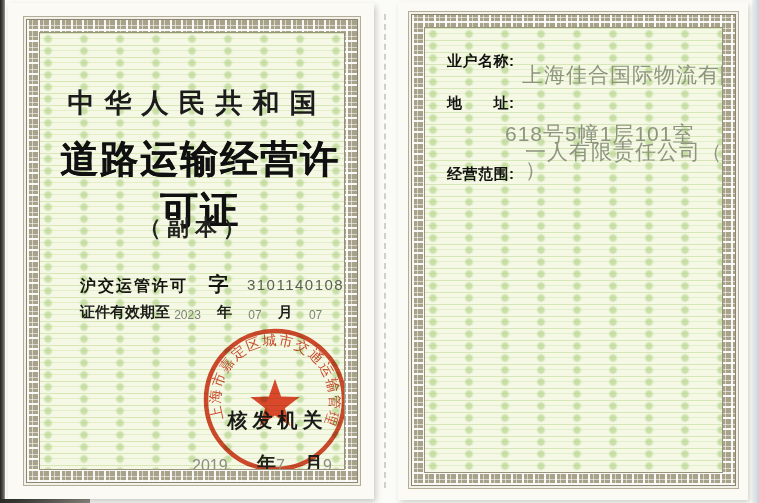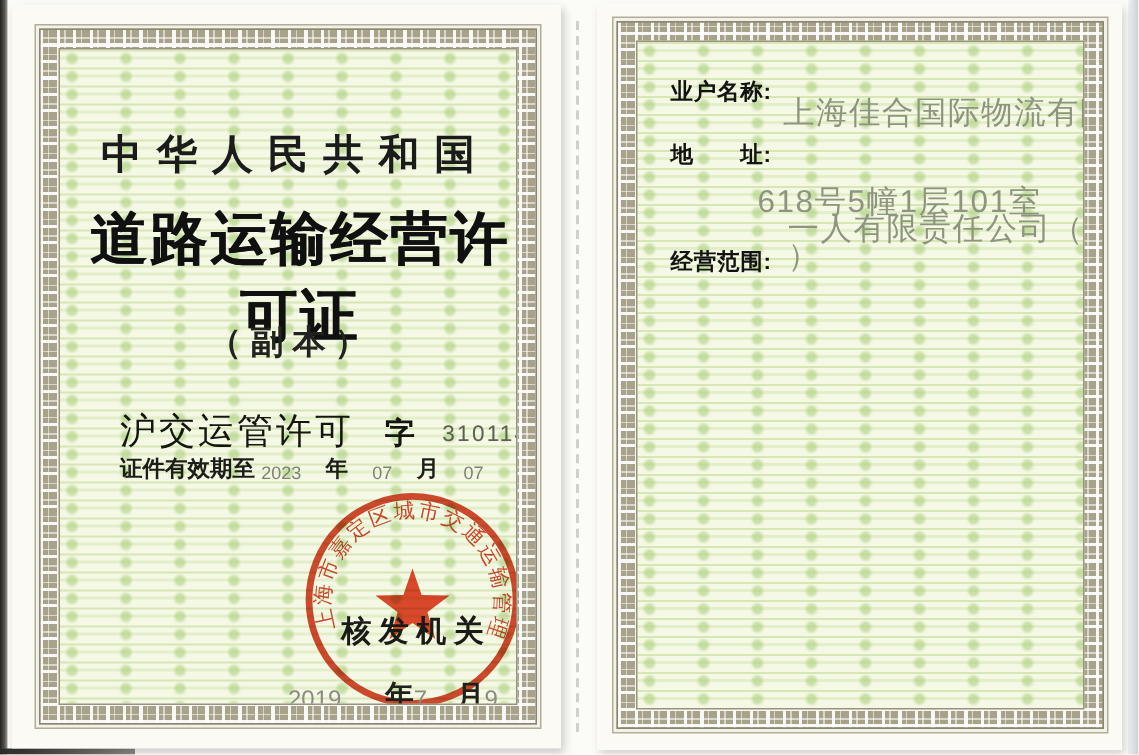--- a/index.html
+++ b/index.html
@@ -87,21 +87,21 @@
     position:absolute; left:0; right:0; top:180px;
     text-align:center;
     font-family:"Liberation Serif","DejaVu Serif",serif;
     font-size:22px; font-weight:600; letter-spacing:6px;
     color:#22221f; text-indent:6px;
   }
   .license-line {
     position:absolute; left:40px; top:238px; white-space:nowrap;
     color:#15150f;
   }
-  .license-prefix { font-size:24px; font-weight:400; letter-spacing:2px; }
+  .license-prefix { font-size:16px; font-weight:700; letter-spacing:2px; }
   .license-zi     { font-size:20px; font-weight:800; margin-left:16px; }
   .license-number { font-size:15px; color:#5c6054; letter-spacing:1.5px;
                     margin-left:14px; position:relative; top:-1px; }
   .validity-line {
     position:absolute; left:40px; top:270px; white-space:nowrap;
     font-size:15px; color:#1c1c18; font-weight:600;
   }
   .fill-num { color:#7e8274; font-weight:500; font-size:12px;
               position:relative; top:2px; }
   .validity-line .u { margin-left:12px; }

